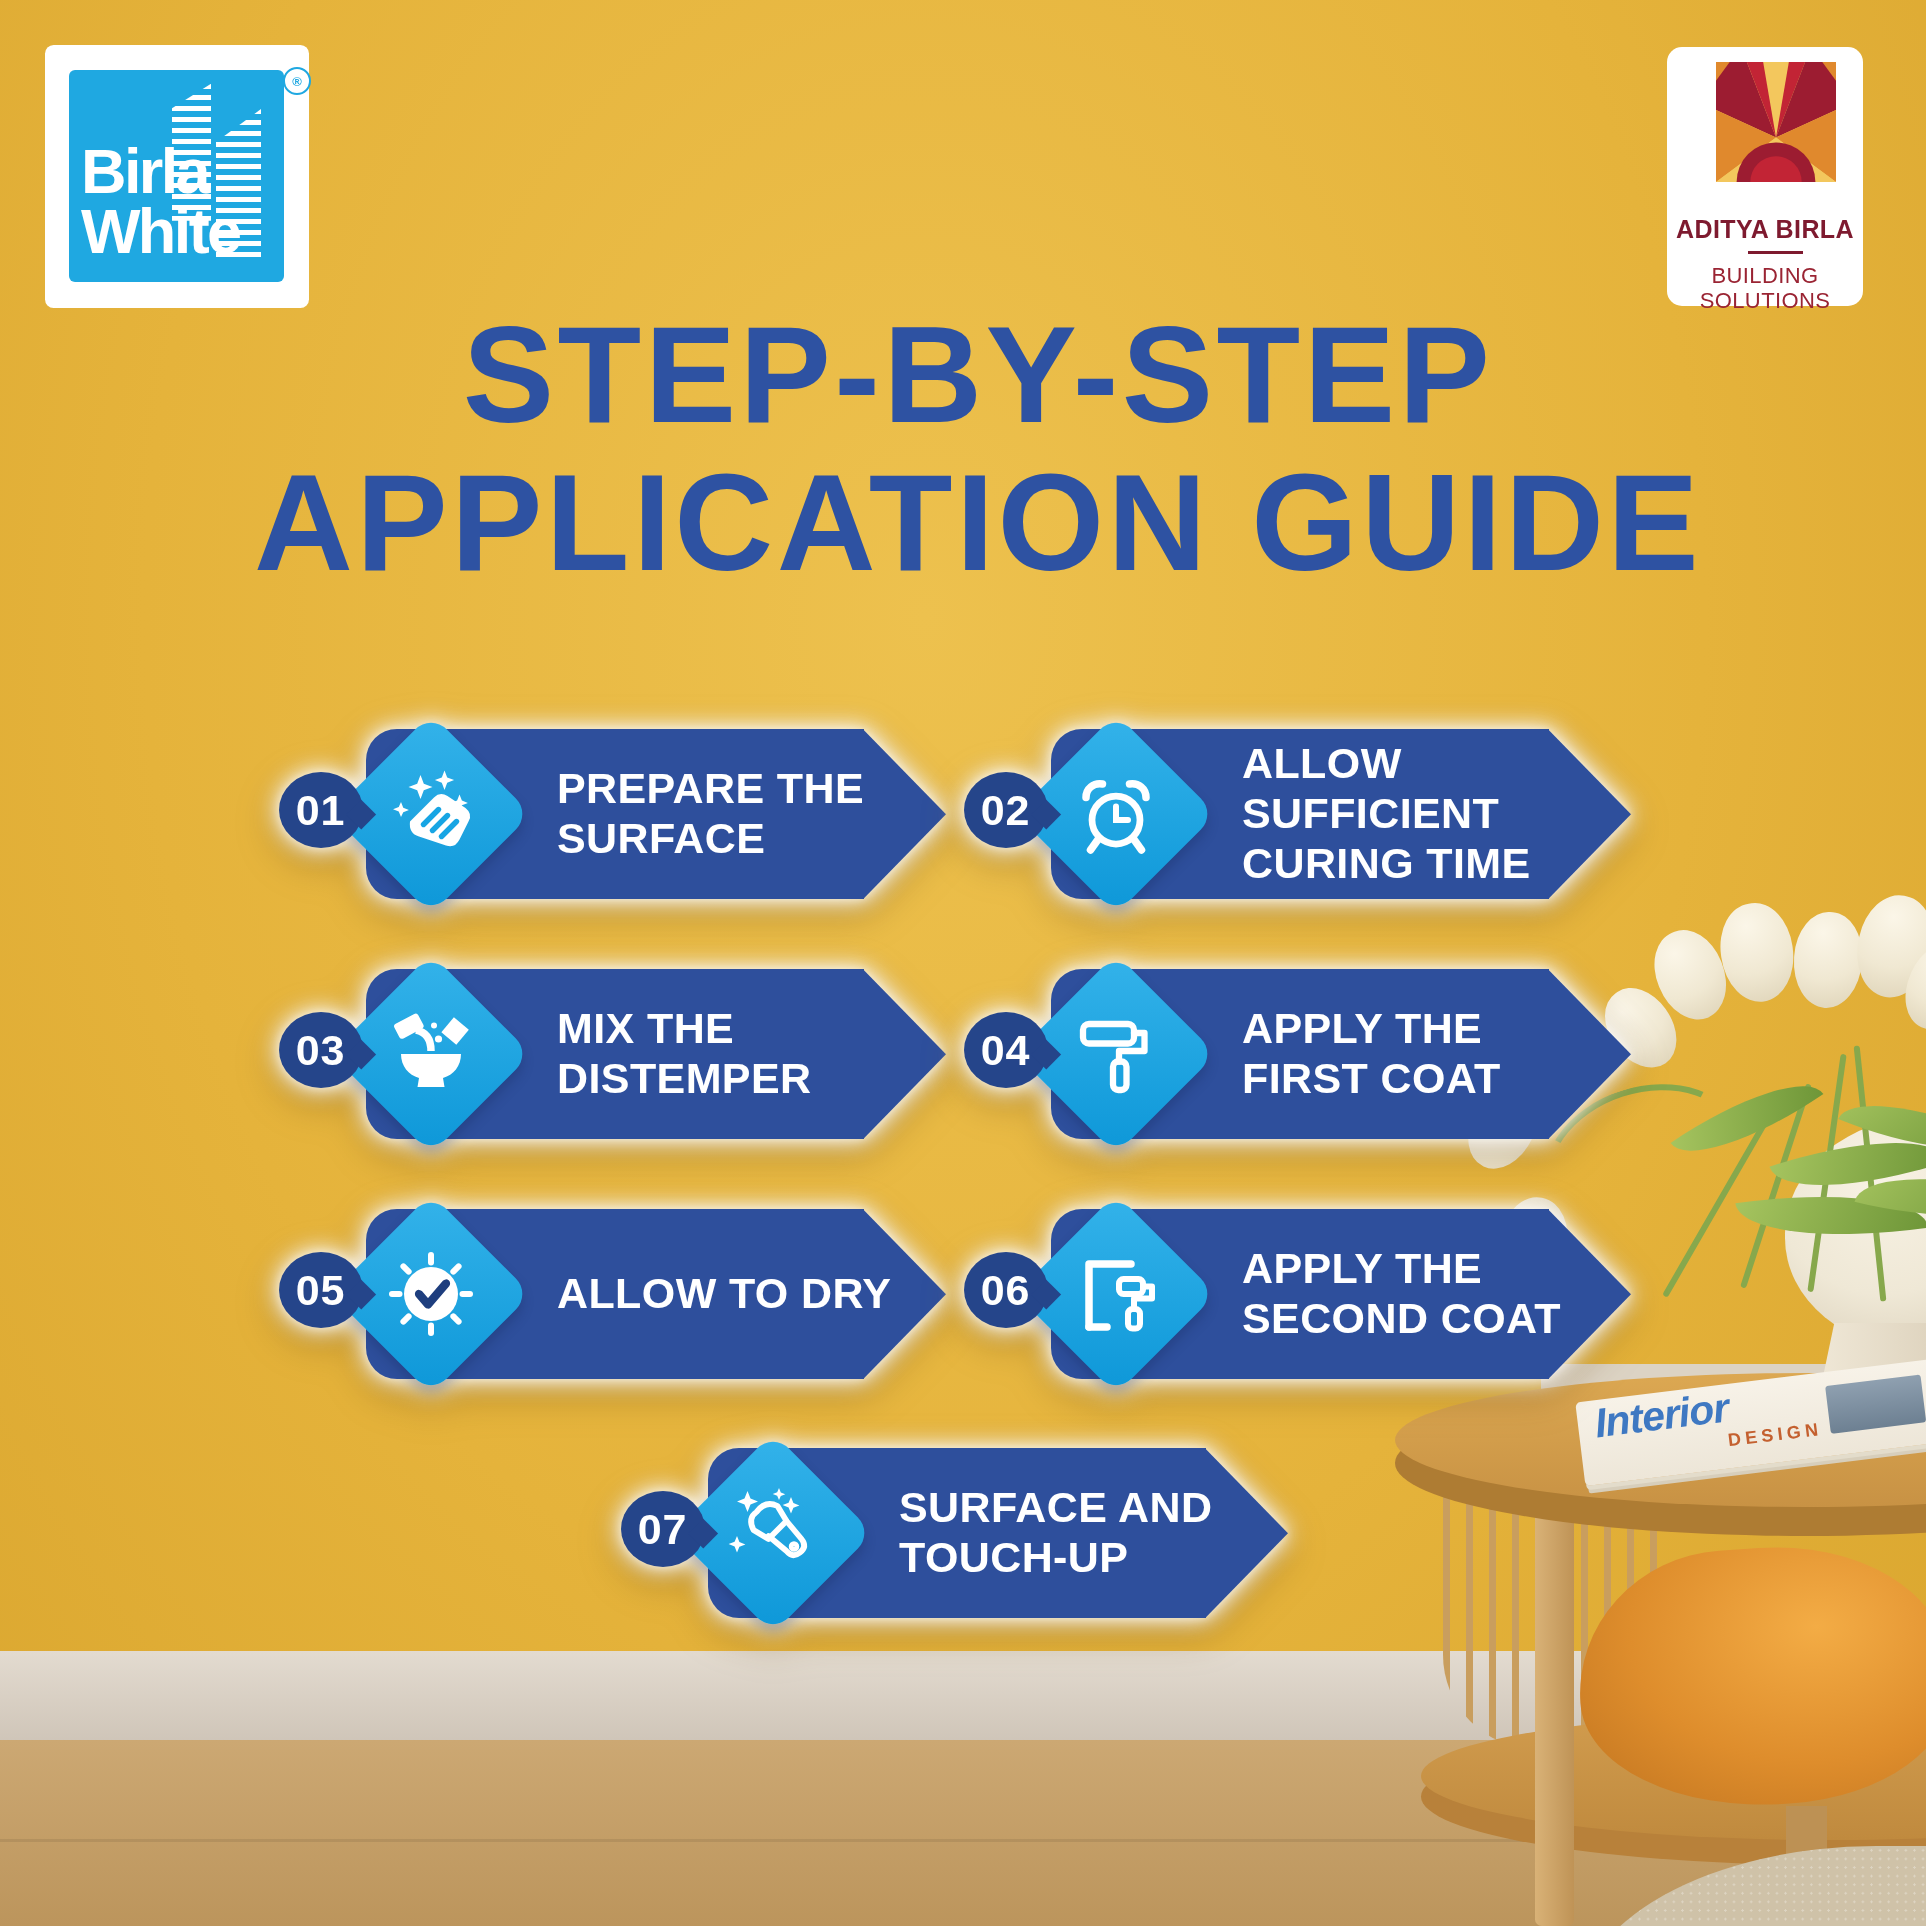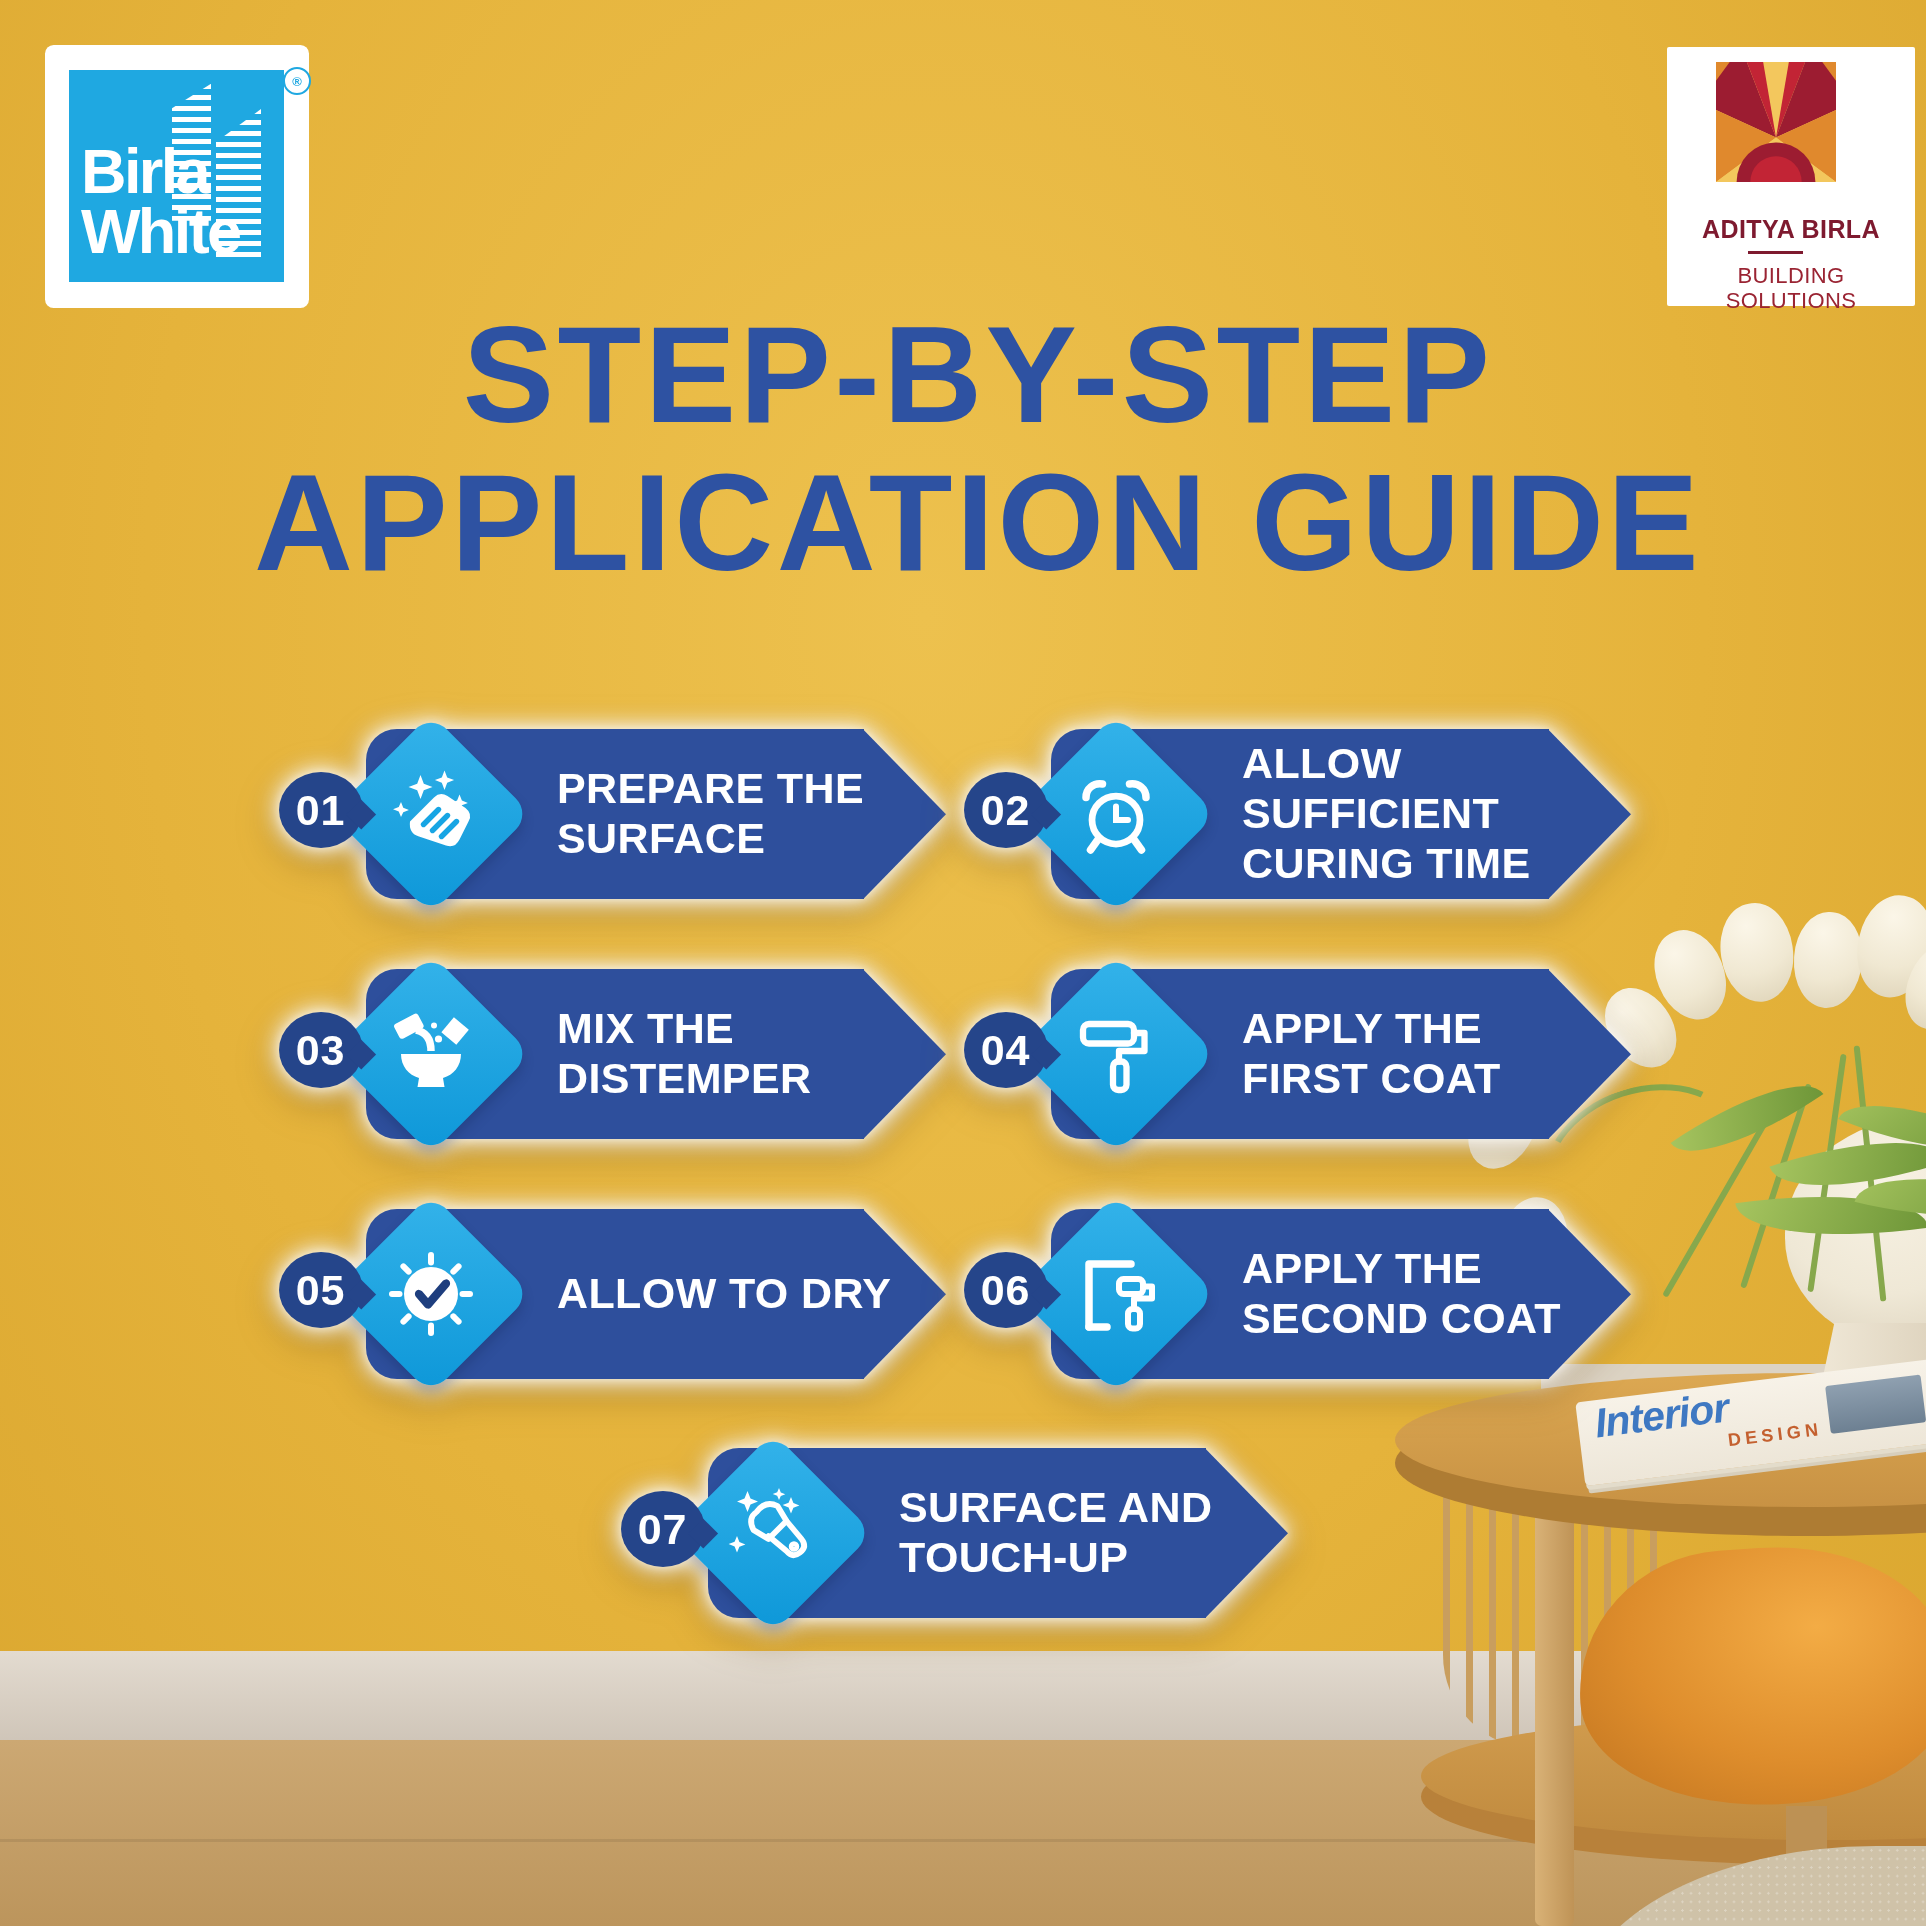--- a/index.html
+++ b/index.html
@@ -71,29 +71,29 @@
     background:linear-gradient(180deg,#F7F2E8,#EDE6D8);border-radius:5.1px;
     box-shadow:0 5.1px 0 -0.9px #E3DCCB, 0 10.3px 0 -2.6px #D7CEBB;}
   .mag-title{position:absolute;left:17px;top:0px;font-size:41px;font-weight:bold;font-style:italic;
     color:#3E78C2;letter-spacing:-0.9px;}
   .mag-sub{position:absolute;left:147px;top:46px;font-size:18px;font-weight:bold;color:#C4602F;letter-spacing:4.3px;}
   .mag-photo{position:absolute;right:22px;top:13.7px;width:96px;height:48px;border-radius:3.4px;
     background:linear-gradient(180deg,#8FA0B0,#6D8092);}
 
   
   .bw-card{left:45px;top:45px;width:264px;height:263px;background:#FFFFFF;border-radius:8.6px;}
-  .bw-square{position:absolute;left:24px;top:25px;width:215px;height:212px;background:#1FA8E1;overflow:hidden;}
+  .bw-square{position:absolute;left:24px;top:25px;width:215px;height:212px;background:#1FA8E1;overflow:hidden;border-radius:6px;}
   .bw-tower{position:absolute;background:repeating-linear-gradient(180deg,#FFFFFF 0 5.1px,rgba(0,0,0,0) 5.1px 11px);}
   .bw-tower1{left:103px;top:13.7px;width:39px;height:137px;clip-path:polygon(0 18%,100% 0,100% 100%,0 100%);}
   .bw-tower2{left:147px;top:39px;width:45px;height:150px;clip-path:polygon(0 22%,100% 0,100% 100%,0 100%);}
   .bw-text{position:absolute;left:12px;top:72px;color:#FFFFFF;font-weight:800;font-size:63px;
     line-height:.95;letter-spacing:-2.6px;}
   .bw-reg{position:absolute;left:238px;top:22px;width:24px;height:24px;border:2.6px solid #1FA8E1;border-radius:50%;
     color:#1FA8E1;font-size:13px;font-weight:bold;display:flex;align-items:center;justify-content:center;background:#fff;}
-  .ab-card{left:1667px;top:47px;width:248px;height:259px;background:#FFFFFF;border-radius:2px;}
+  .ab-card{left:1667px;top:47px;width:196px;height:259px;background:#FFFFFF;border-radius:15px;}
   .ab-mark{position:absolute;left:49px;top:14.6px;width:120px;height:120px;}
   .ab-name{position:absolute;left:0;right:0;top:168px;text-align:center;color:#7E1A2F;
     font-weight:bold;font-size:25px;letter-spacing:0.4px;}
   .ab-line{position:absolute;left:81px;top:204px;width:55px;height:3.4px;background:#7E1A2F;}
   .ab-tag{position:absolute;left:0;right:0;top:216px;text-align:center;color:#9A2433;
     font-size:22px;line-height:1.15;letter-spacing:0.4px;}
 
   
   .title{left:0;right:0;top:301px;text-align:center;color:#2E52A2;font-weight:bold;
     font-size:137px;line-height:1.08;letter-spacing:3.4px;}

